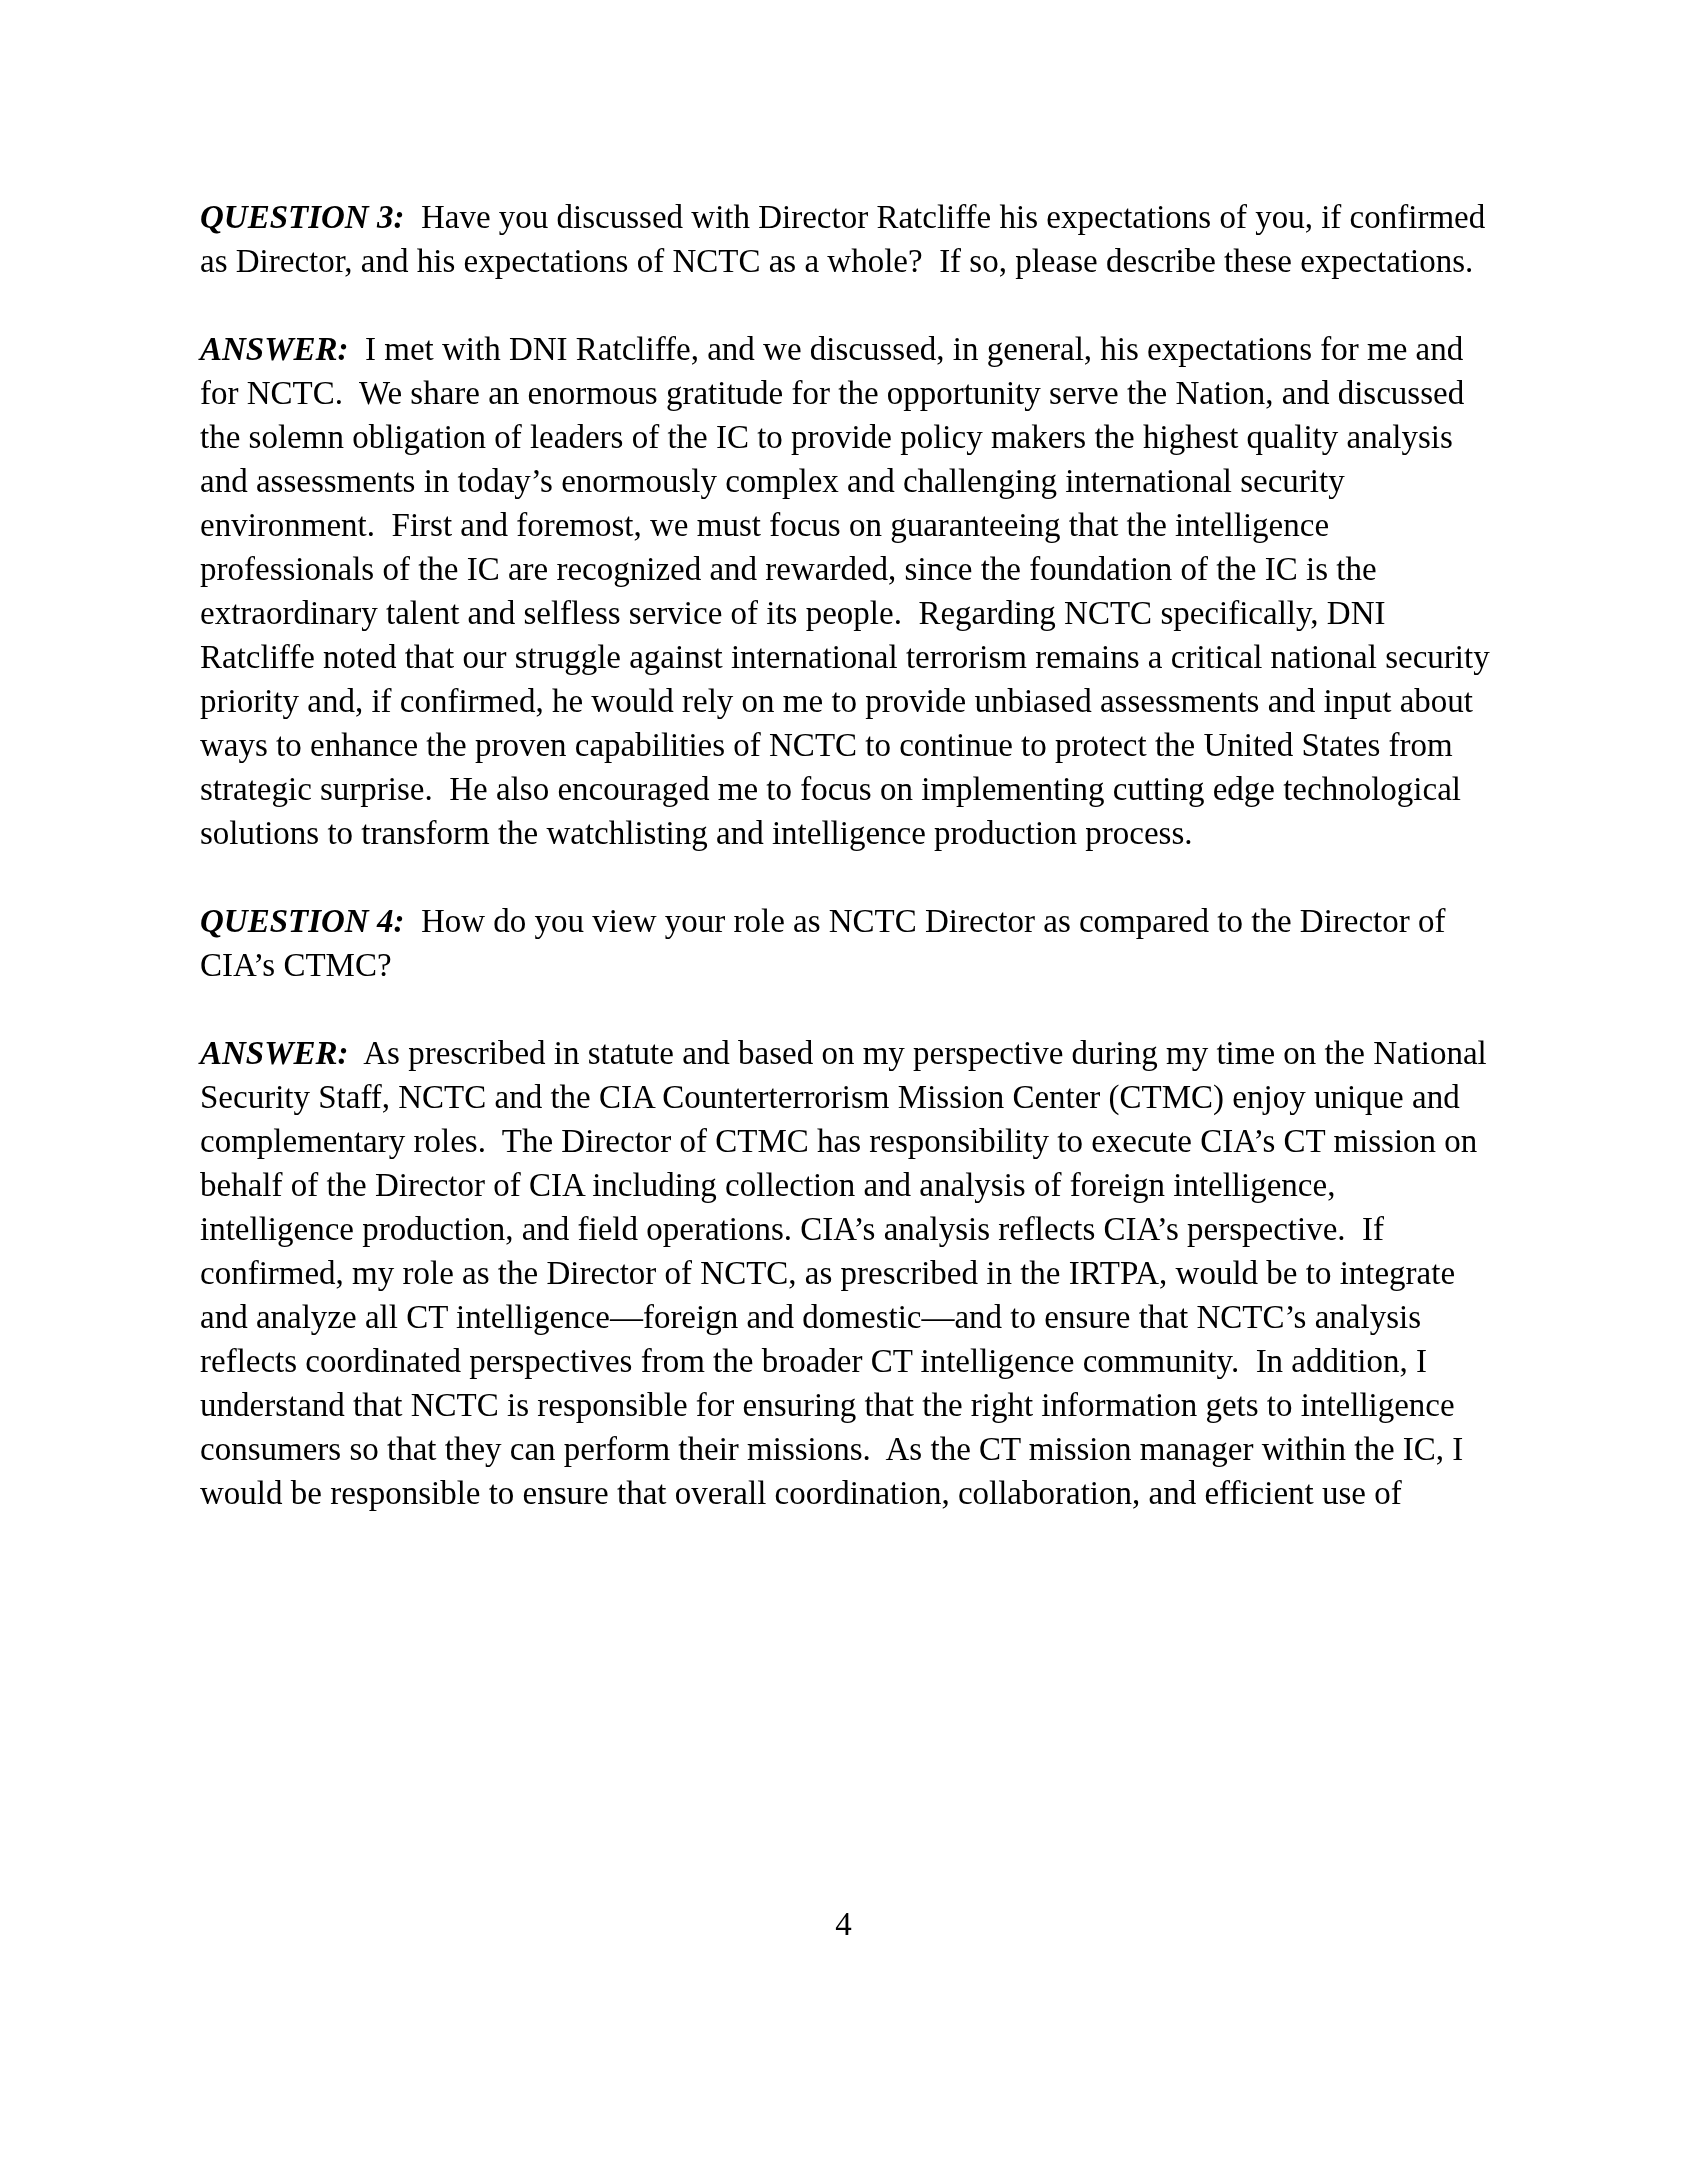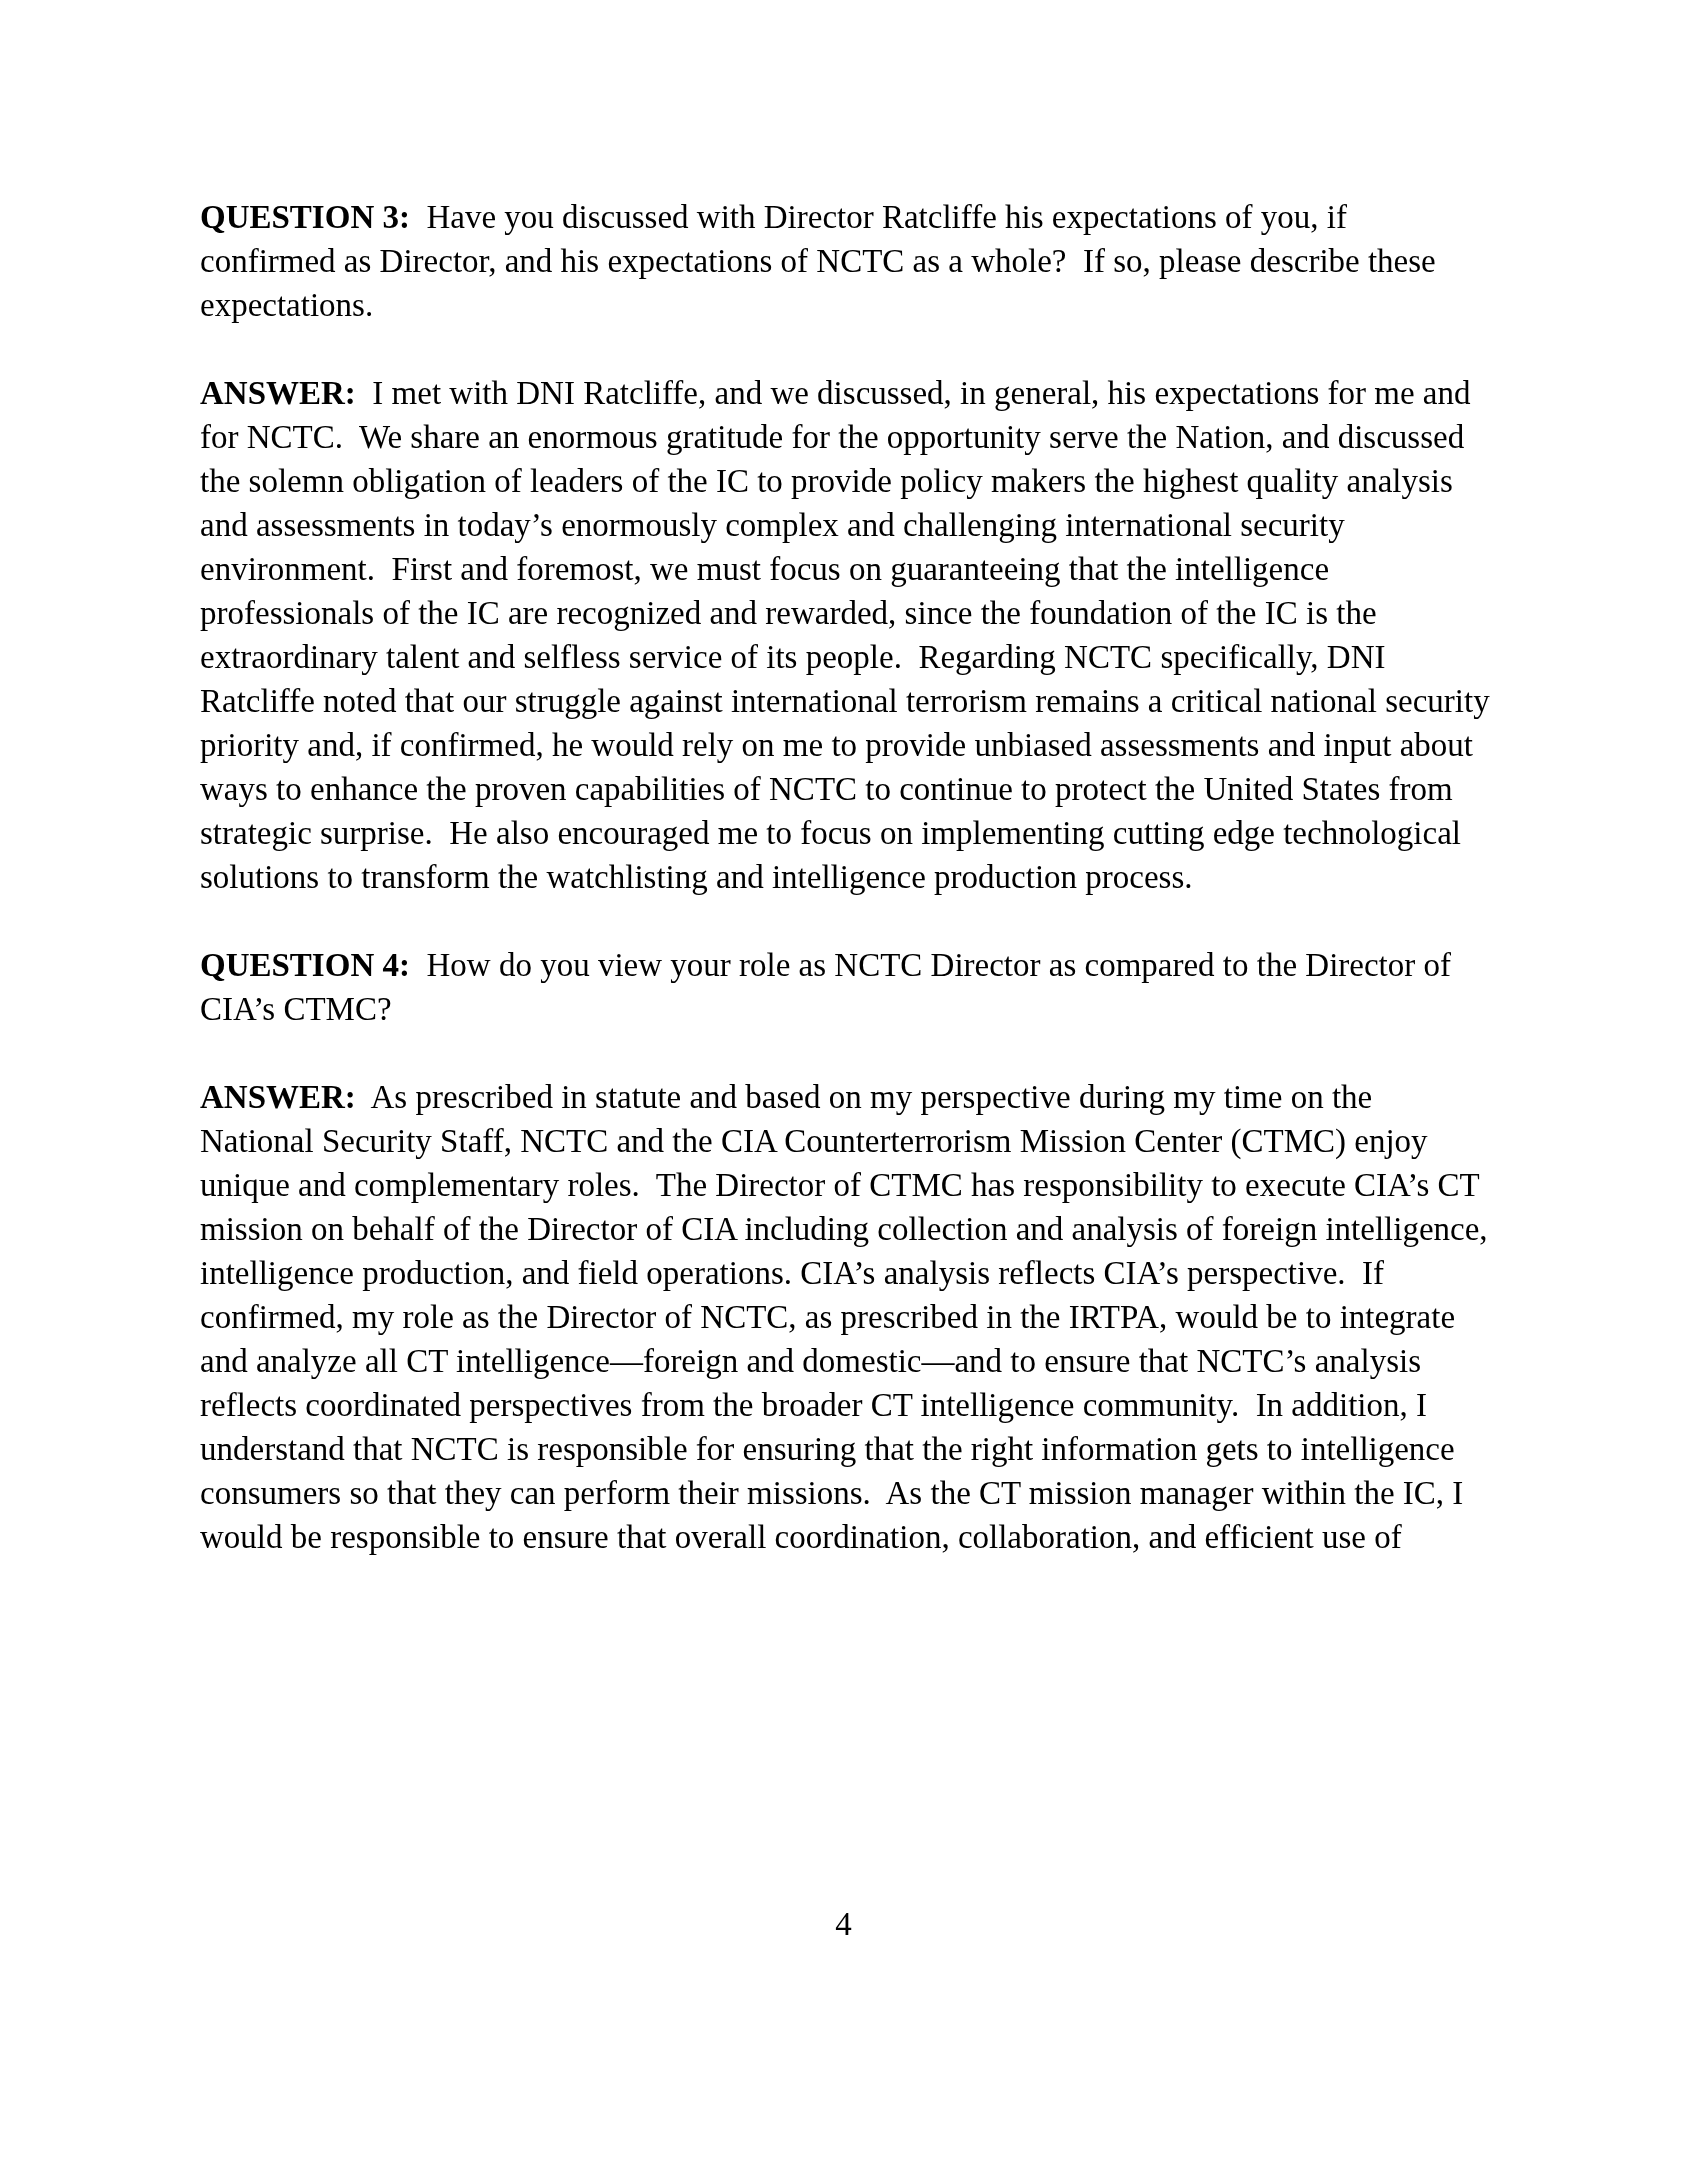--- a/index.html
+++ b/index.html
@@ -32,20 +32,21 @@
   }
   .para {
     margin: 0 0 44px 0;
     white-space: pre-wrap;
   }
   .para:last-child {
     margin-bottom: 12px;
   }
   .para .lead-label {
     font-weight: bold;
+    font-style: italic;
   }
   .page-number {
     position: absolute;
     top: 1902px;
     left: 0;
     width: 1687px;
     text-align: center;
     font-family: "Liberation Serif", serif;
     font-size: 33px;
     line-height: 44px;

